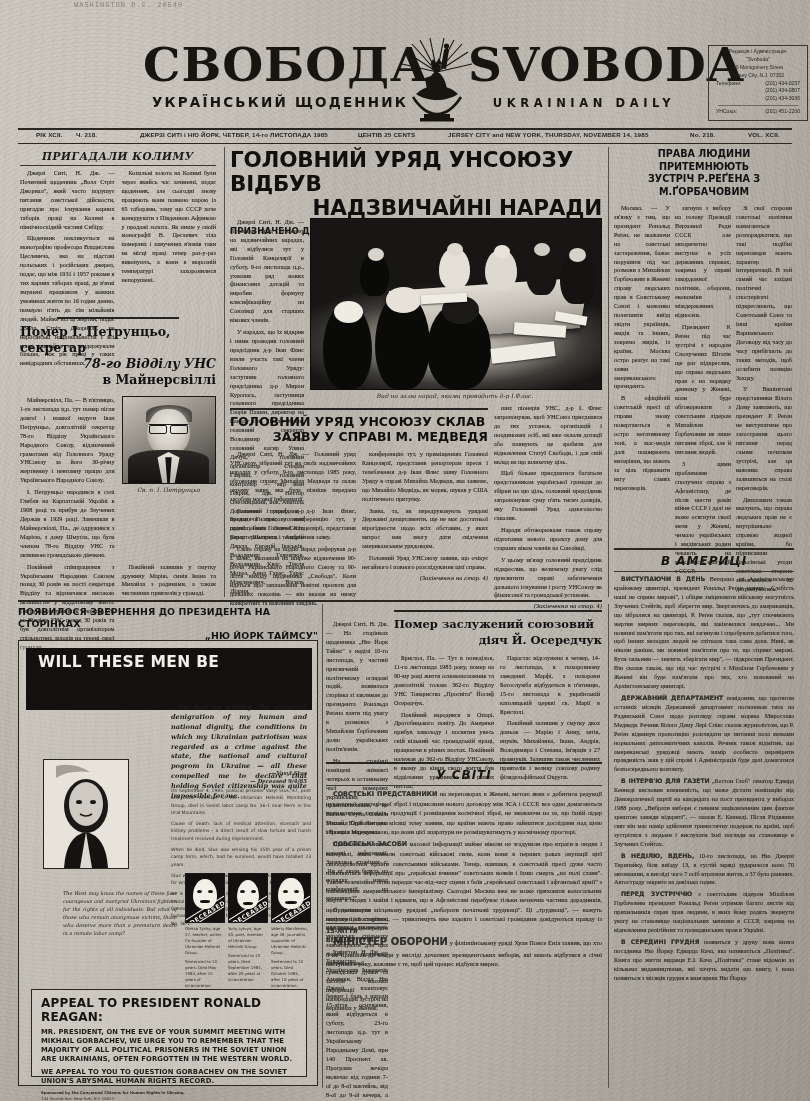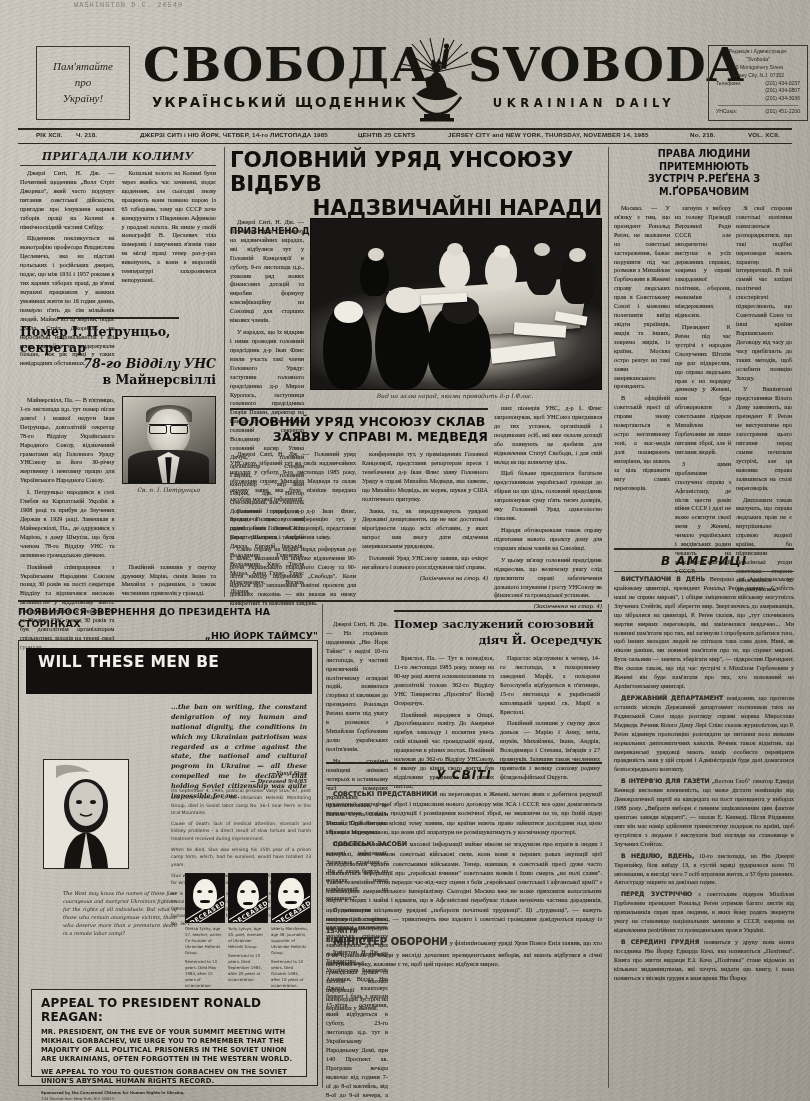--- a/index.html
+++ b/index.html
@@ -197,21 +197,21 @@
     background:#131211;clip-path:polygon(0 0,100% 0,70% 100%,30% 100%);
   }
 
   
   .ad{
     position:absolute;left:18px;top:640px;width:300px;height:446px;
     border:1px solid #2a2723;background:rgba(232,228,219,.30);
     box-sizing:border-box;
   }
   .ad-band{
-    position:absolute;left:7px;top:7px;width:286px;height:46px;background:#121110;
+    position:absolute;left:7px;top:7px;width:286px;height:62px;background:#121110;
   }
   .ad-band .l1,.ad-band .l2{
     position:absolute;color:#f2efe8;font-family:"DejaVu Sans", sans-serif;
     font-weight:bold;font-size:15.5px;letter-spacing:.3px;
   }
   .ad-band .l1{left:12px;top:5px;}
   .ad-band .l2{left:46px;top:23px;}
   .ad-quote{
     position:absolute;left:152px;top:62px;width:136px;
     font-family:"DejaVu Serif", serif;font-style:italic;font-weight:bold;
@@ -300,25 +300,20 @@
 
 <div class="paper"></div>
 <div class="noise"></div>
 
 <div class="sheet">
 
   <div class="scanjunk">WASHINGTON D.C. 20540</div>
 
   <div class="masthead">
 
-    <div class="remember-box">
-      <div>Пам'ятайте</div>
-      <div>про</div>
-      <div>Україну!</div>
-    </div>
 
     <div class="title-cyr">СВОБОДА</div>
     <div class="subtitle-cyr">УКРАЇНСЬКИЙ ЩОДЕННИК</div>
 
     <div class="emblem">
       <svg width="74" height="84" viewBox="0 0 74 84">
         <g stroke="#17150f" stroke-width="1.1">
           <line x1="37" y1="34" x2="6" y2="14"></line>
             <line x1="37" y1="34" x2="12" y2="6"></line>
           <line x1="37" y1="34" x2="20" y2="2"></line>

